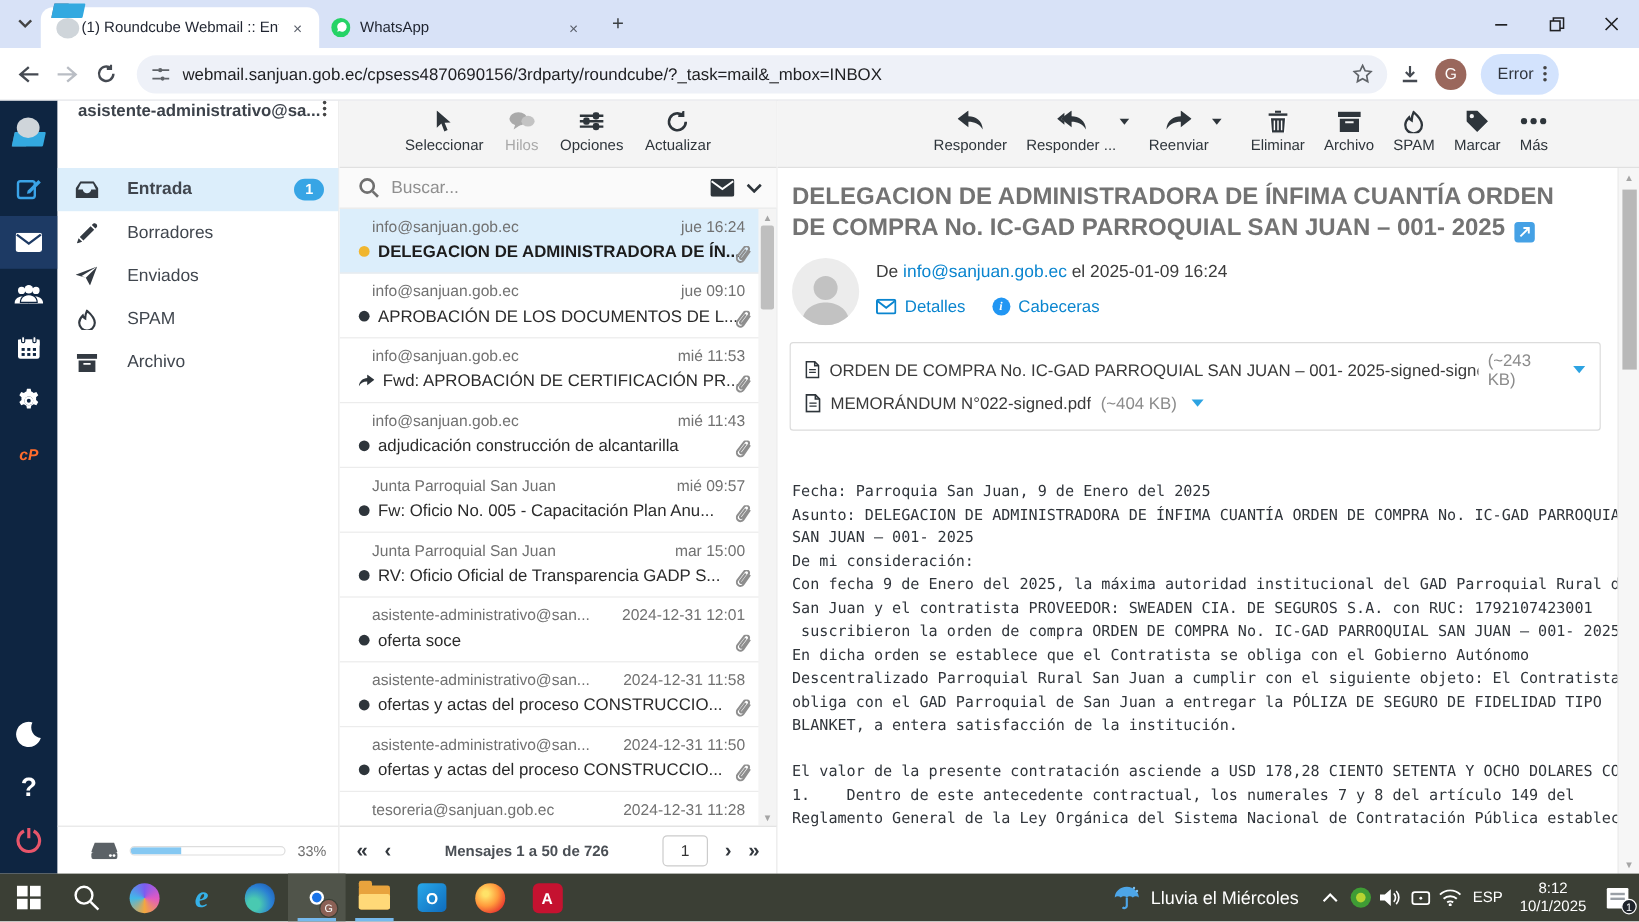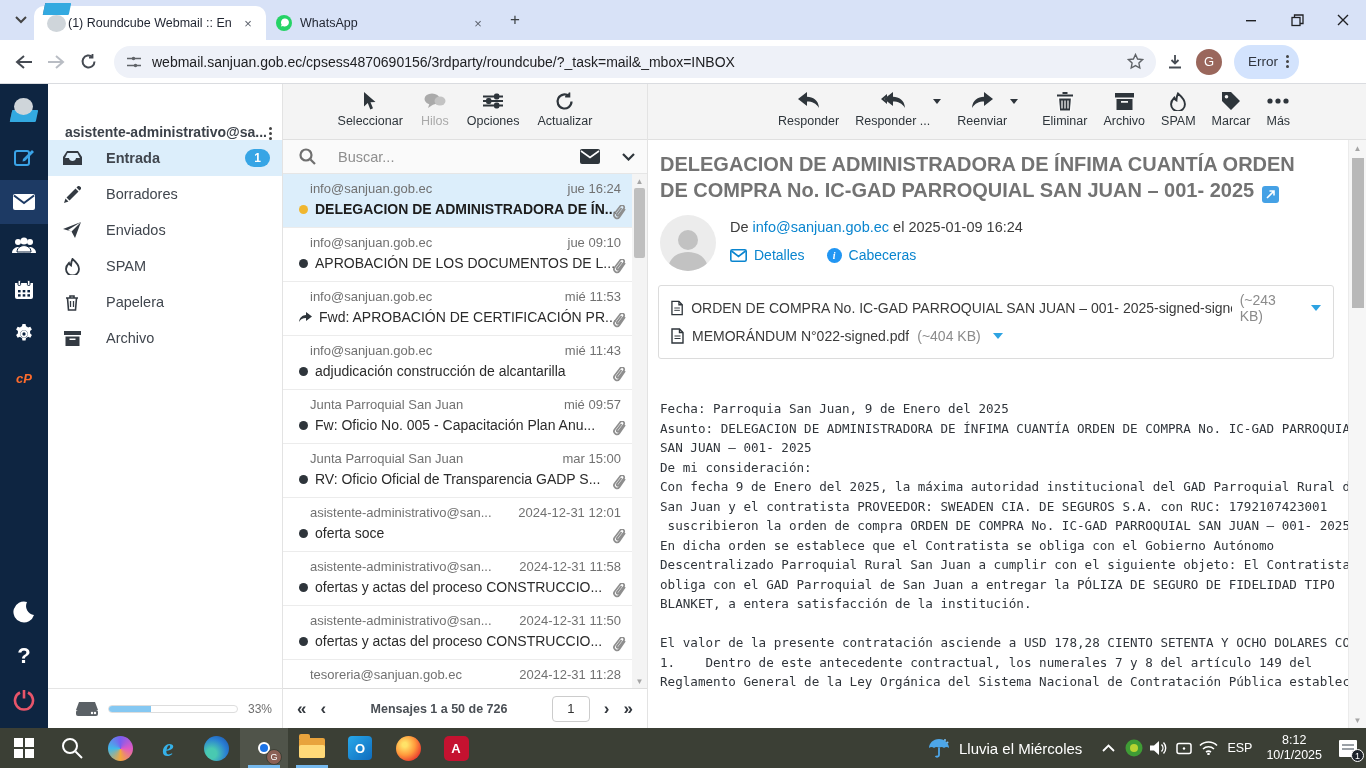--- a/index.html
+++ b/index.html
@@ -42,40 +42,40 @@
   .rail-spacer { flex:1; }
   .rc-logo { position:relative; width:26px; height:24px; }
   .rc-logo .base { position:absolute; left:0; bottom:0; width:26px; height:12px; background:#33a9e0; transform:skewX(-12deg); border-radius:1px; }
   .rc-logo .base-dark { position:absolute; left:0; bottom:0; width:12px; height:12px; background:#56708c; transform:skewX(-12deg); }
   .rc-logo .sphere { position:absolute; left:3px; top:0; width:19px; height:17px; border-radius:50%; background:#cfd5da; }
   .cp-logo { color:#ff6c2c; font-weight:bold; font-style:italic; font-size:13px; }
   .rail-item.power { color:#e8556a; }
 
   
   .folders { position:absolute; left:48px; top:0; width:235px; height:644px; background:#fff; border-right:1px solid #e3e3e3; }
-  .folders-head { height:56px; display:flex; align-items:flex-end; padding:0 10px 0 17px; }
+  .folders-head { height:56px; display:flex; align-items:flex-start; padding:0 10px 0 17px; }
   .folders-head .acct { font-size:14px; font-weight:bold; color:#3c424a; flex:1; white-space:nowrap; overflow:hidden; }
   .folder-row { height:36px; display:flex; align-items:center; padding:0 12px 0 14px; color:#40464e; font-size:14.5px; gap:24px; }
   .folder-row .f-ico { width:20px; display:flex; justify-content:center; color:#333a42; }
   .folder-row.sel { background:#dceefb; font-weight:bold; }
   .folder-badge { margin-left:auto; background:#37a5e5; color:#fff; font-size:12px; font-weight:bold; border-radius:9px; padding:2px 9px; }
   .storage { position:absolute; left:0; bottom:0; width:234px; height:40px; border-top:1px solid #e5e5e5; display:flex; align-items:center; padding:0 10px 0 28px; gap:10px; }
   .storage .bar { flex:1; height:8px; border:1px solid #ddd; border-radius:4px; background:#fff; position:relative; overflow:hidden; }
   .storage .bar i { position:absolute; left:0; top:0; bottom:0; width:33%; background:#85c8f2; }
   .storage .pct { font-size:12px; color:#6e6e6e; }
 
   
   .listpane { position:absolute; left:283px; top:0; width:365px; height:644px; background:#fff; border-right:1px solid #e3e3e3; }
   .list-toolbar { height:56px; background:#f4f4f4; border-bottom:1px solid #e0e0e0; display:flex; align-items:flex-start; justify-content:center; gap:18px; padding-top:7px; }
   .tbtn { display:flex; flex-direction:column; align-items:center; gap:3px; color:#2e353b; font-size:12.5px; }
   .tbtn .ic { height:20px; display:flex; align-items:center; }
   .tbtn.disabled { color:#a9a9a9; }
   .tbtn-wrap { display:flex; align-items:flex-start; }
   .caret-dn { width:0; height:0; border-left:4px solid transparent; border-right:4px solid transparent; border-top:5px solid #2e353b; margin:8px 0 0 3px; }
-  .searchrow { height:34px; background:#fafafa; border-bottom:1px solid #e6e6e6; display:flex; align-items:center; padding:0 12px 0 16px; gap:22px; }
+  .searchrow { height:34px; background:#fafafa; border-bottom:1px solid #e6e6e6; display:flex; align-items:center; padding:0 12px 0 16px; gap:10px; }
   .searchrow input { border:none; outline:none; background:transparent; font-size:14.5px; color:#444; flex:1; font-family:"Liberation Sans", sans-serif; }
   .searchrow input::placeholder { color:#8f8f8f; }
   .rows { position:absolute; left:0; top:90px; width:364px; height:514px; overflow:hidden; }
   .msg { height:54px; border-bottom:1px solid #ececec; padding:7px 26px 0 16px; position:relative; }
   .msg.sel { background:#dceefb; }
   .msg .l1 { display:flex; font-size:13px; color:#717171; padding-left:11px; }
   .msg .l1 .sndr { flex:1; white-space:nowrap; overflow:hidden; }
   .msg .l1 .dt { margin-left:6px; white-space:nowrap; }
   .msg .l2 { display:flex; align-items:center; margin-top:5px; gap:7px; }
   .msg .dot { width:9px; height:9px; border-radius:50%; flex:0 0 auto; }
@@ -357,29 +357,20 @@
       <div class="folder-row">
         <span class="f-ico">
           <svg width="15" height="17" viewBox="0 0 15 17" fill="none" stroke="#333a42" stroke-width="1.8">
               <path d="M7.5 1 C11 4 14 7 14 11 A6.5 6.5 0 0 1 1 11 C1 8.5 2.5 6.5 4 5 C4.3 6 5 7 6 7.5 C6 5 6.5 3 7.5 1 Z"></path>
             </svg>
         </span>
         <span>SPAM</span>
       </div>
       <div class="folder-row">
         <span class="f-ico">
-          <svg width="14" height="17" viewBox="0 0 14 17" fill="none" stroke="#333a42" stroke-width="1.6">
-              <path d="M1 4 H13 M5 4 V2 H9 V4 M2.5 4 L3.5 16 H10.5 L11.5 4"></path>
-              <path d="M5.5 7 V13 M8.5 7 V13" stroke-width="1.3"></path>
-            </svg>
-        </span>
-        <span>Papelera</span>
-      </div>
-      <div class="folder-row">
-        <span class="f-ico">
           <svg width="17" height="15" viewBox="0 0 17 15" fill="#333a42">
               <rect x="0" y="0" width="17" height="4"></rect>
               <path d="M1.5 5.5 H15.5 V15 H1.5 Z M5.5 7.5 H11.5 V9 H5.5 Z" fill-rule="evenodd"></path>
             </svg>
         </span>
         <span>Archivo</span>
       </div>
       <div class="storage">
         <span>
           <svg width="22" height="14" viewBox="0 0 22 14" fill="#5b6166">

